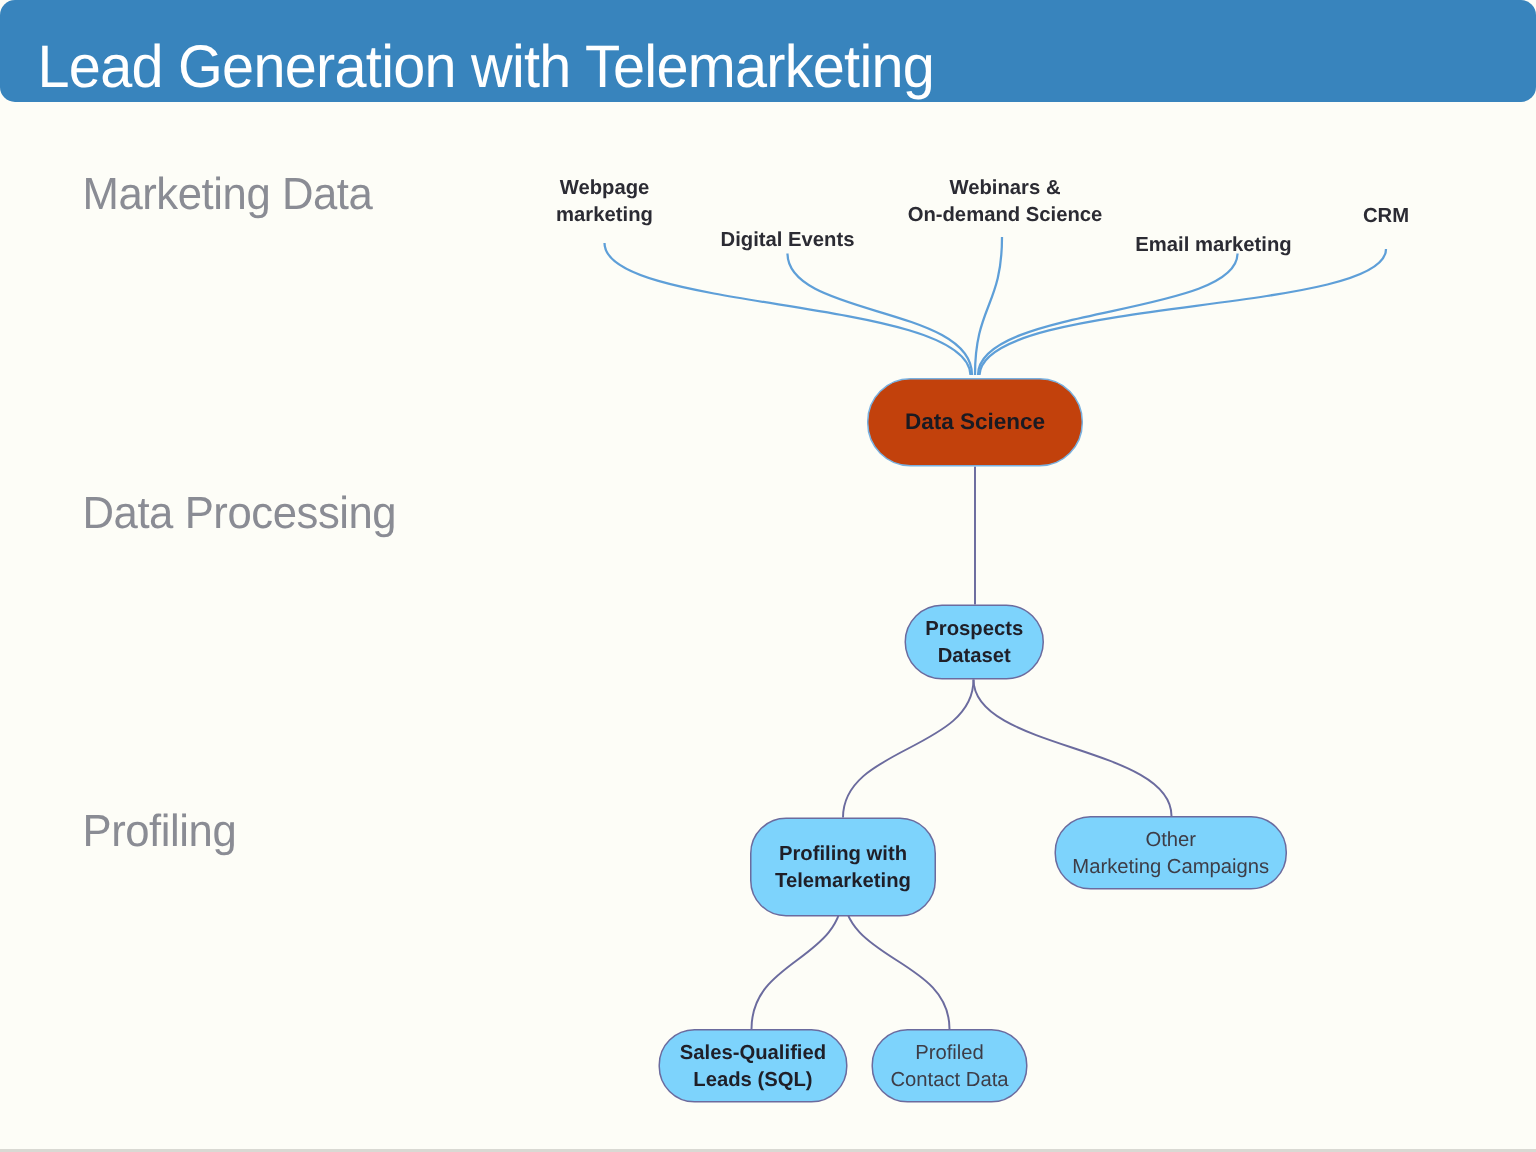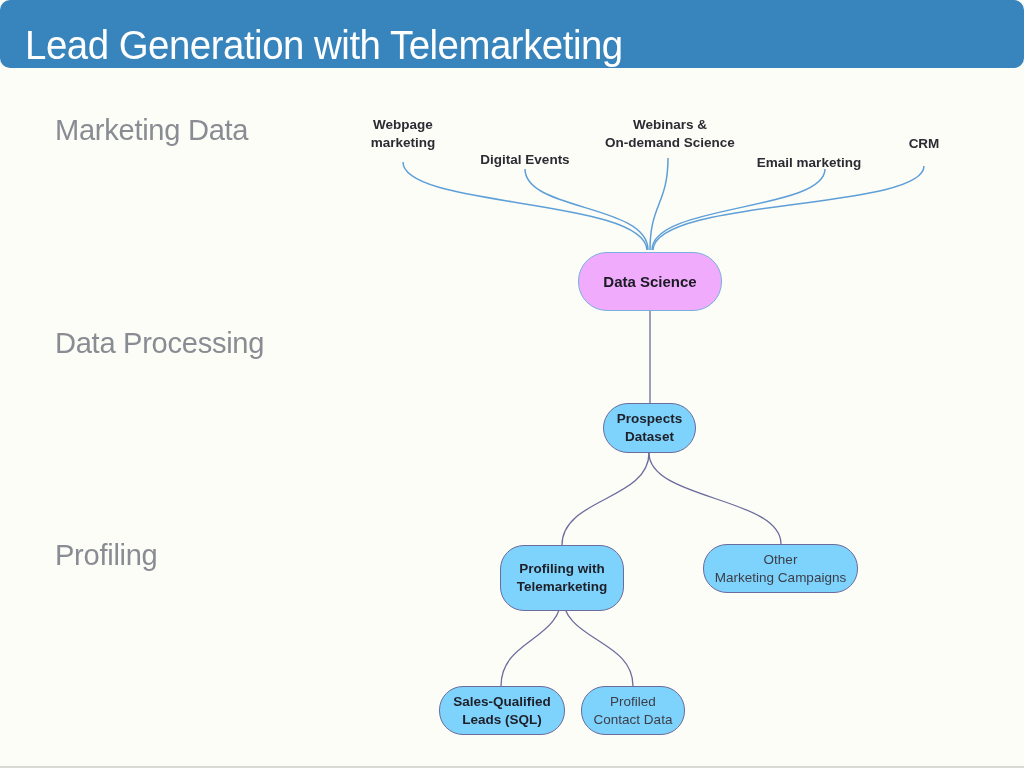--- a/index.html
+++ b/index.html
@@ -76,21 +76,21 @@
     border: 1.3px solid #6b6b9e;
     border-radius: 24px;
     font-size: 13.5px;
     line-height: 18px;
     color: #1f1f28;
   }
   .node span { display: block; }
   .node.bold { font-weight: 700; }
   .node.regular { font-weight: 400; color: #3d3d47; justify-content: center; }
   .node.data-science {
-    background: #f0abfc;
+    background: #c2410c;
     border: 1.4px solid #79b0df;
     border-radius: 29px;
     font-weight: 700;
     font-size: 15px;
     color: #1a1a22;
   }
 </style>
 </head>
 <body>
 

